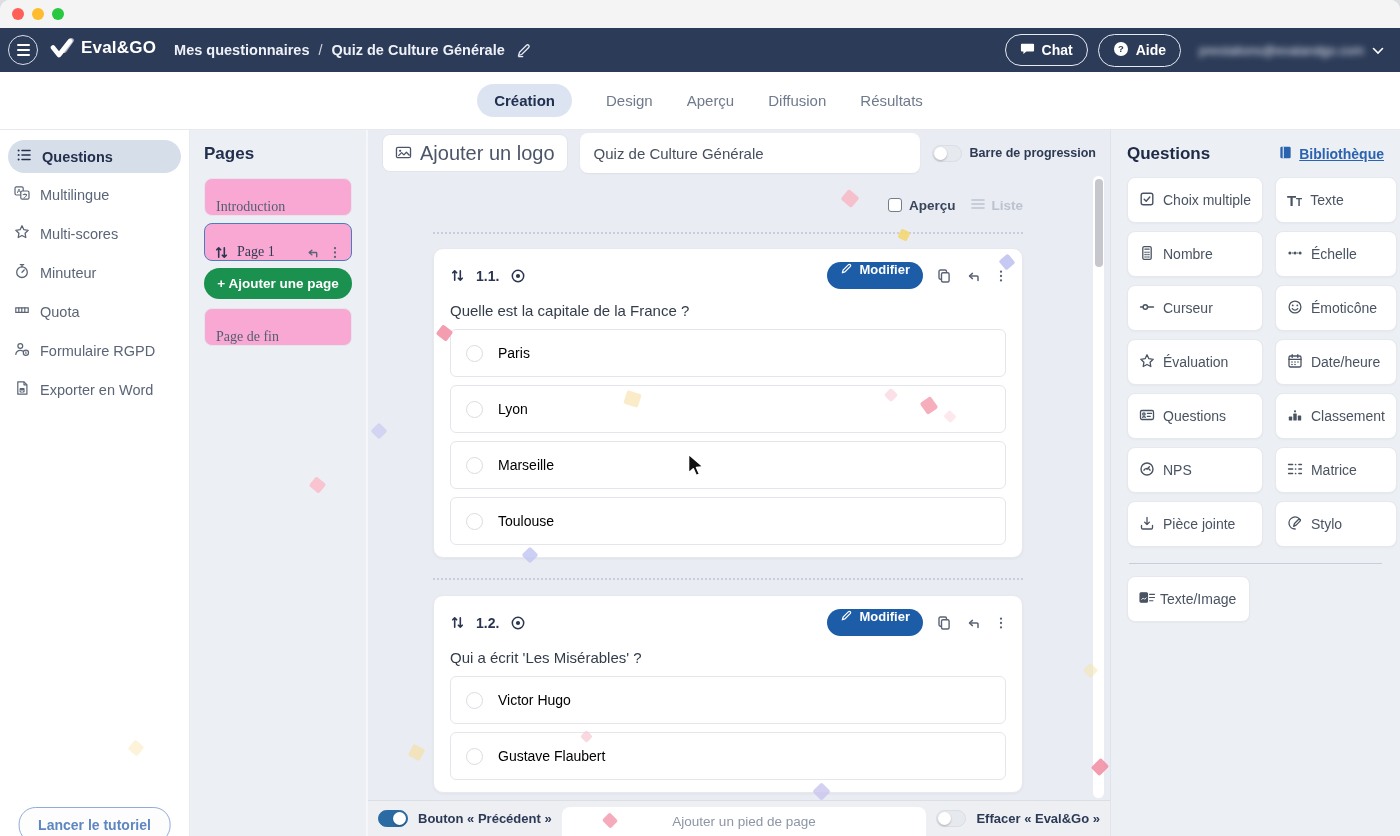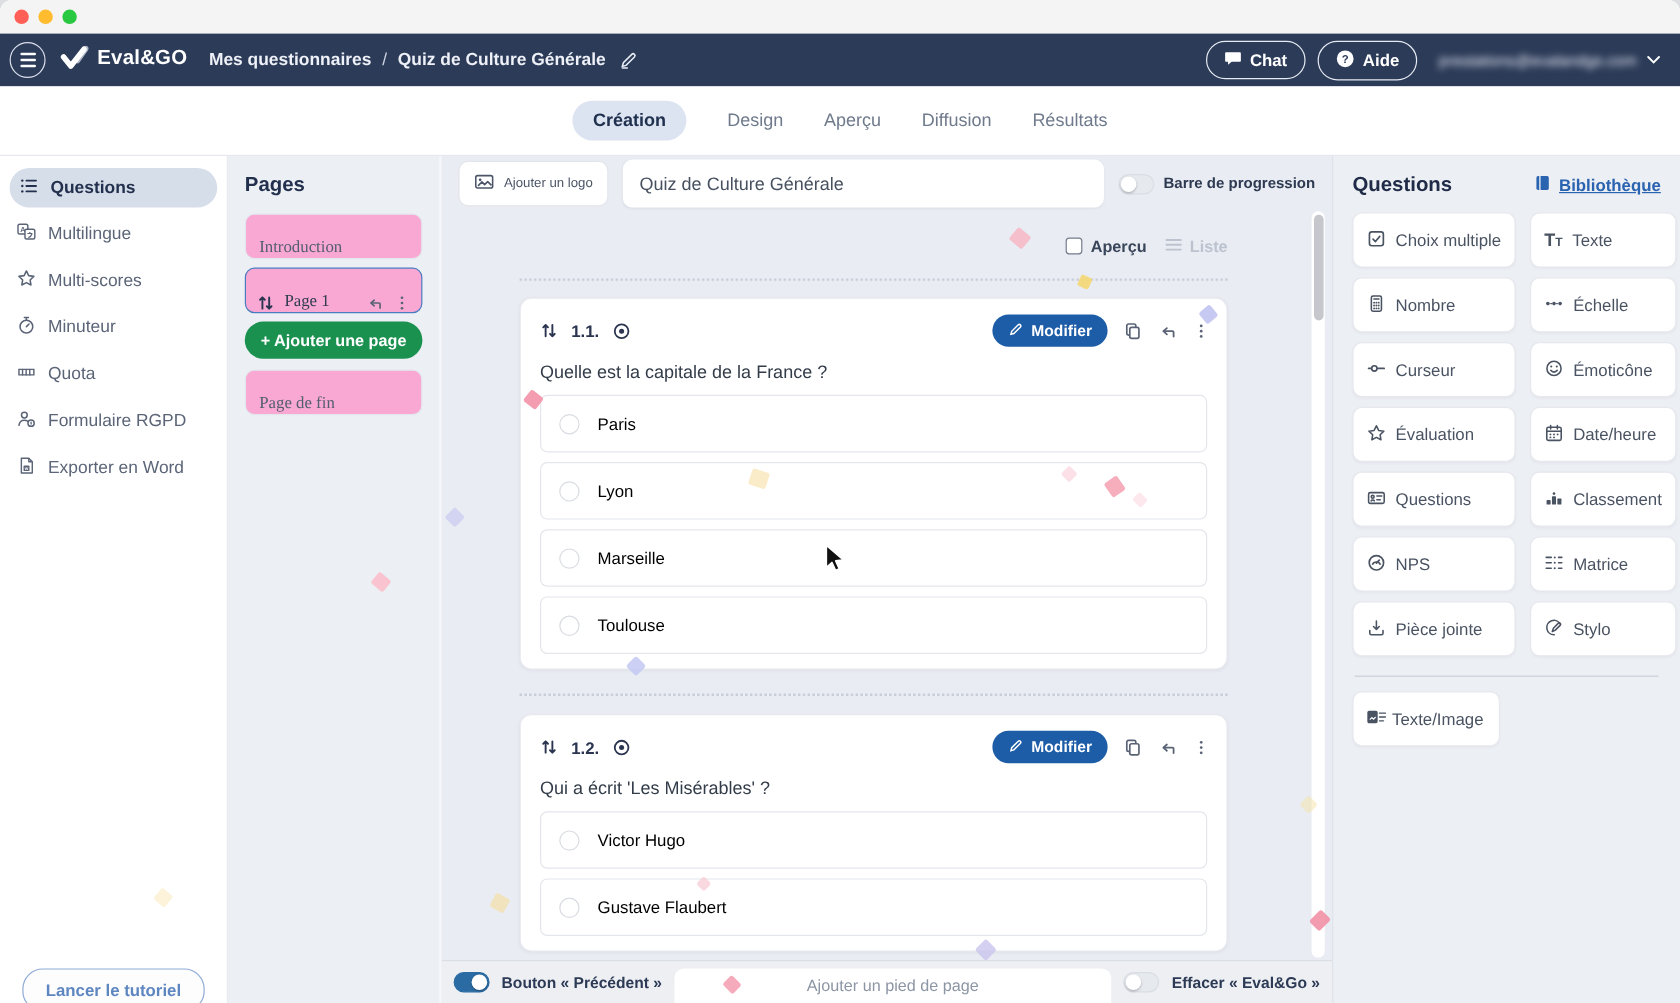--- a/index.html
+++ b/index.html
@@ -44,40 +44,40 @@
   .pages h2 { font-size:17px; color:#22304d; margin-bottom:14px; }
   .pg-card { background:#f9a8d4; border:1px solid #e3e6ec; border-radius:8px; height:38px; display:flex; align-items:flex-end; padding:0 11px; font-size:14px; color:#535e6f; margin-bottom:7px; cursor:pointer;font-family:Liberation Serif, serif; }
   .pg-card.sel { border:1.5px solid #4a7cc0; color:#303b50; gap:8px; padding:0 9px; }
   .pg-card.sel .grow { flex:1; }
   .pg-add { background:#1b9150; border:none; color:#fff; font-weight:bold; font-size:13.5px; border-radius:16px; height:31px; width:100%; margin:0 0 9px 0; cursor:pointer; }
   .icnbtn { background:none; border:none; color:#5a6375; cursor:pointer; display:flex; align-items:center; padding:0; }
 
   
   .canvas { flex:1; background:#e9ecf2; position:relative; display:flex; flex-direction:column; overflow:hidden; }
   .canvas-head { display:flex; align-items:center; gap:12px; padding:4px 14px 6px 14px; height:48px; flex:0 0 auto; }
-  .addlogo { display:flex; align-items:center; gap:8px; background:#fff; border:1px solid #e2e5ea; border-radius:8px; height:38px; padding:0 12px; font-size:11px; color:#4c5568; cursor:pointer; white-space:nowrap; }
+  .addlogo { display:flex; align-items:center; gap:8px; background:#fff; border:1px solid #e2e5ea; border-radius:8px; height:38px; padding:0 12px; font-size:20px; color:#4c5568; cursor:pointer; white-space:nowrap; }
   .title-input { flex:1; height:40px; border:none; border-radius:8px; background:#fff; padding:0 14px; font-size:15px; color:#47505f; font-family:inherit; box-shadow:0 1px 2px rgba(40,50,70,.06); }
   .prog { display:flex; align-items:center; gap:8px; font-size:12.5px; font-weight:bold; color:#2d3a52; white-space:nowrap; }
   .toggle { width:30px; height:17px; border-radius:9px; background:#e6e9ee; border:1px solid #d9dde4; position:relative; flex:0 0 auto; cursor:pointer; }
   .toggle i { position:absolute; top:1px; left:1px; width:13px; height:13px; background:#fff; border-radius:50%; box-shadow:0 1px 2px rgba(0,0,0,.25); }
   .toggle.on { background:#2a6ba3; border-color:#2a6ba3; }
   .toggle.on i { left:auto; right:1px; }
 
   .canvas-scroll { flex:1; position:relative; overflow:hidden; }
   .preview-row { display:flex; align-items:center; justify-content:flex-end; gap:16px; width:590px; margin:14px 0 0 65px; height:26px; }
   .chk { width:14px; height:14px; border:1.5px solid #76markers; border:1.5px solid #737d8c; border-radius:3px; background:#fff; }
   .preview-lbl { display:flex; align-items:center; gap:7px; font-size:13.5px; font-weight:bold; color:#39455a; cursor:pointer; }
   .list-lbl { display:flex; align-items:center; gap:6px; font-size:13.5px; font-weight:bold; color:#bcc3cf; cursor:pointer; }
   .dropline { width:590px; margin:14px 0 0 65px; border-top:2px dotted #c9cedb; }
 
   .qcard { width:590px; margin:14px 0 0 65px; background:#fff; border:1px solid #e7e9ee; border-radius:10px; box-shadow:0 1px 3px rgba(45,55,80,.05); padding-bottom:12px; }
   .qcard-head { display:flex; align-items:center; gap:11px; padding:13px 14px 0 16px; color:#2b3550; }
   .qnum { font-size:14px; font-weight:bold; color:#2b3550; }
   .qtools { margin-left:auto; display:flex; align-items:center; gap:13px; color:#545e6f; }
-  .modif { display:flex; align-items:center; gap:6px; background:#1d5ca7; color:#fff; border:none; border-radius:14px; height:27px; padding:0 13px; font-size:13px; font-weight:bold; cursor:pointer; }
+  .modif { display:flex; gap:6px; background:#1d5ca7; color:#fff; border:none; border-radius:14px; height:27px; padding:0 13px; font-size:13px; font-weight:bold; cursor:pointer; }
   .qtext { padding:13px 16px 2px 16px; font-size:15px; color:#333c49; }
   .opt { margin:8px 16px 0 16px; height:48px; background:#fff; border:1px solid #e4e6eb; border-radius:6px; display:flex; align-items:center; gap:15px; padding:0 15px; cursor:pointer; }
   .radio { width:17px; height:17px; border:1.5px solid #d9dce2; border-radius:50%; flex:0 0 auto; }
   .opt span { font-size:14px; color:#000000; }
 
   .vscroll { position:absolute; top:46px; bottom:38px; right:6px; width:11px; background:#fff; border-radius:6px; }
   .vscroll i { position:absolute; top:3px; left:1.5px; width:8px; height:88px; background:#c5c7cc; border-radius:4px; }
 
   .canvas-foot { position:absolute; left:0; right:0; bottom:0; height:36px; background:#edeff3; border-top:1px solid #dbdee4; display:flex; align-items:center; padding:0 10px; gap:10px; z-index:6; }
   .foot-lbl { font-size:13px; font-weight:bold; color:#2c3a55; white-space:nowrap; }

